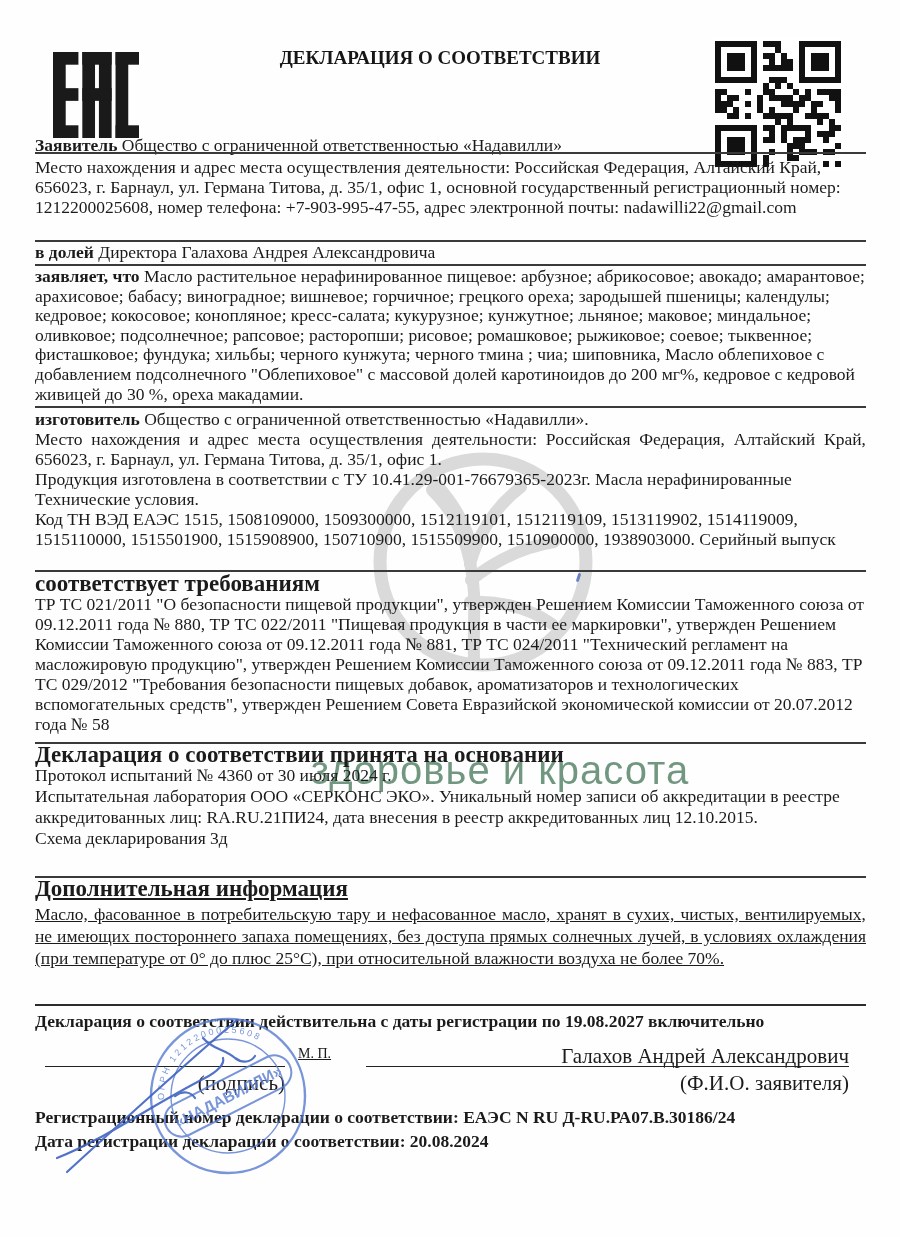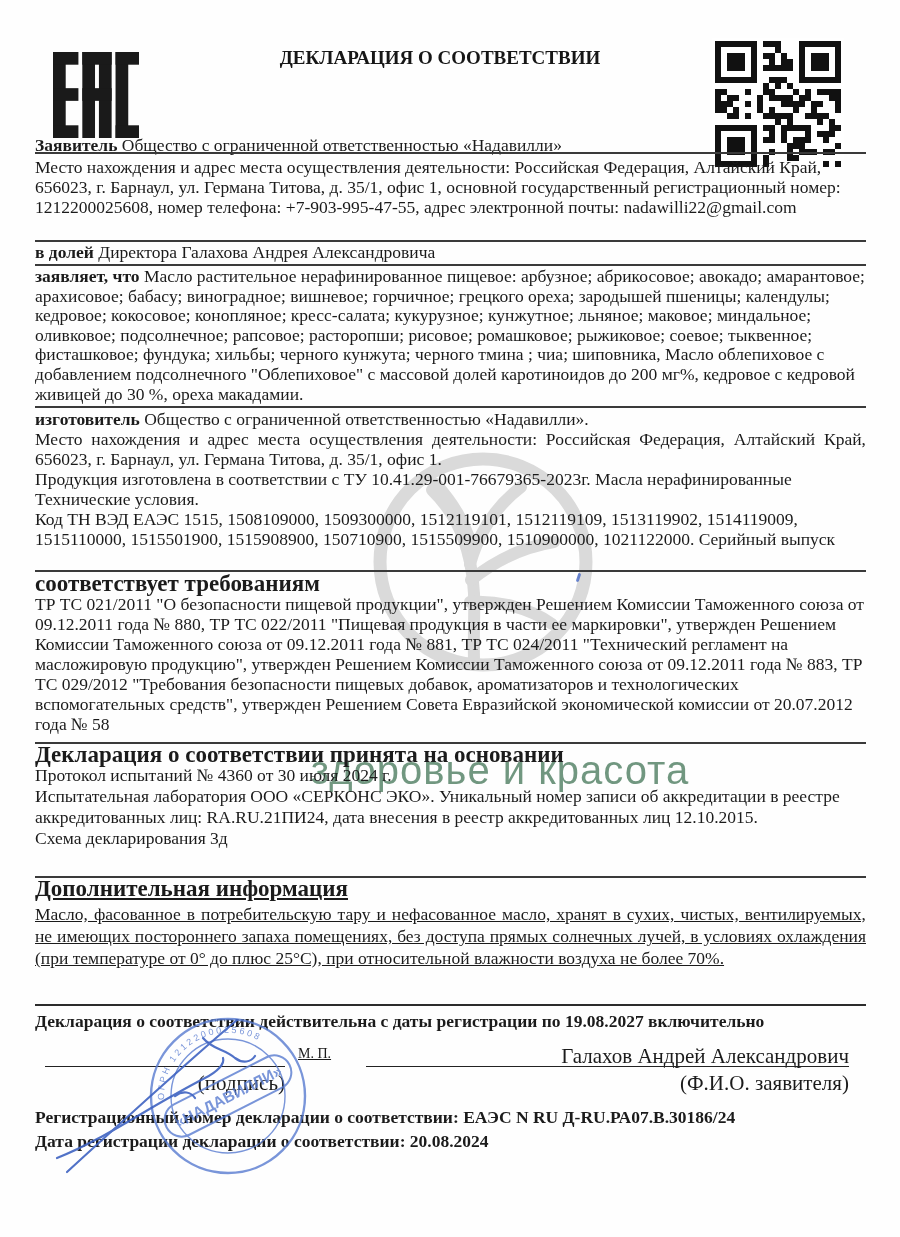--- a/index.html
+++ b/index.html
@@ -231,21 +231,21 @@
       <p><b>заявляет, что</b>
          <span>Масло растительное нерафинированное пищевое: арбузное; абрикосовое; авокадо; амарантовое; арахисовое; бабасу; виноградное; вишневое;  горчичное; грецкого ореха; зародышей пшеницы; календулы; кедровое; кокосовое; конопляное; кресс-салата; кукурузное; кунжутное; льняное; маковое; миндальное; оливковое; подсолнечное; рапсовое; расторопши; рисовое; ромашковое; рыжиковое; соевое; тыквенное; фисташковое; фундука; хильбы; черного кунжута; черного тмина ; чиа; шиповника, Масло облепиховое с добавлением подсолнечного "Облепиховое" с массовой долей каротиноидов до 200 мг%,  кедровое с кедровой живицей до 30 %,  ореха макадамии.</span></p>
     </div>
     <div class="rule" style="top:406px;"></div>
 
     <div class="sec lh20" style="top:409px;">
       <p><b>изготовитель</b>
          <span>Общество с ограниченной ответственностью «Надавилли».</span></p>
       <p class="just">Место нахождения и адрес места осуществления деятельности: Российская Федерация, Алтайский Край, 656023, г. Барнаул, ул. Германа Титова, д. 35/1, офис 1.</p>
       <p>Продукция изготовлена в соответствии с ТУ 10.41.29-001-76679365-2023г. Масла нерафинированные Технические условия.</p>
-      <p>Код ТН ВЭД ЕАЭС 1515, 1508109000, 1509300000, 1512119101, 1512119109, 1513119902, 1514119009, 1515110000, 1515501900, 1515908900, 150710900, 1515509900, 1510900000, 1021122000. Серийный выпуск</p>
+      <p>Код ТН ВЭД ЕАЭС 1515, 1508109000, 1509300000, 1512119101, 1512119109, 1513119902, 1514119009, 1515110000, 1515501900, 1515908900, 150710900, 1515509900, 1510900000, 1938903000. Серийный выпуск</p>
     </div>
     <div class="rule" style="top:570px;"></div>
 
     <div class="sec lh20" style="top:574px;">
       <p class="heading">соответствует требованиям</p>
       <p>ТР ТС 021/2011 "О безопасности пищевой продукции", утвержден Решением Комиссии Таможенного союза от 09.12.2011 года № 880, ТР ТС 022/2011 "Пищевая продукция в части ее маркировки", утвержден Решением Комиссии Таможенного союза от 09.12.2011 года № 881, ТР ТС 024/2011 "Технический регламент на масложировую продукцию", утвержден Решением Комиссии Таможенного союза от 09.12.2011 года № 883, ТР ТС 029/2012 "Требования безопасности пищевых добавок,  ароматизаторов и технологических вспомогательных средств", утвержден Решением Совета Евразийской экономической комиссии от 20.07.2012 года № 58</p>
     </div>
     <div class="rule" style="top:742px;"></div>
 
     <div class="sec lh21" style="top:745px;">

